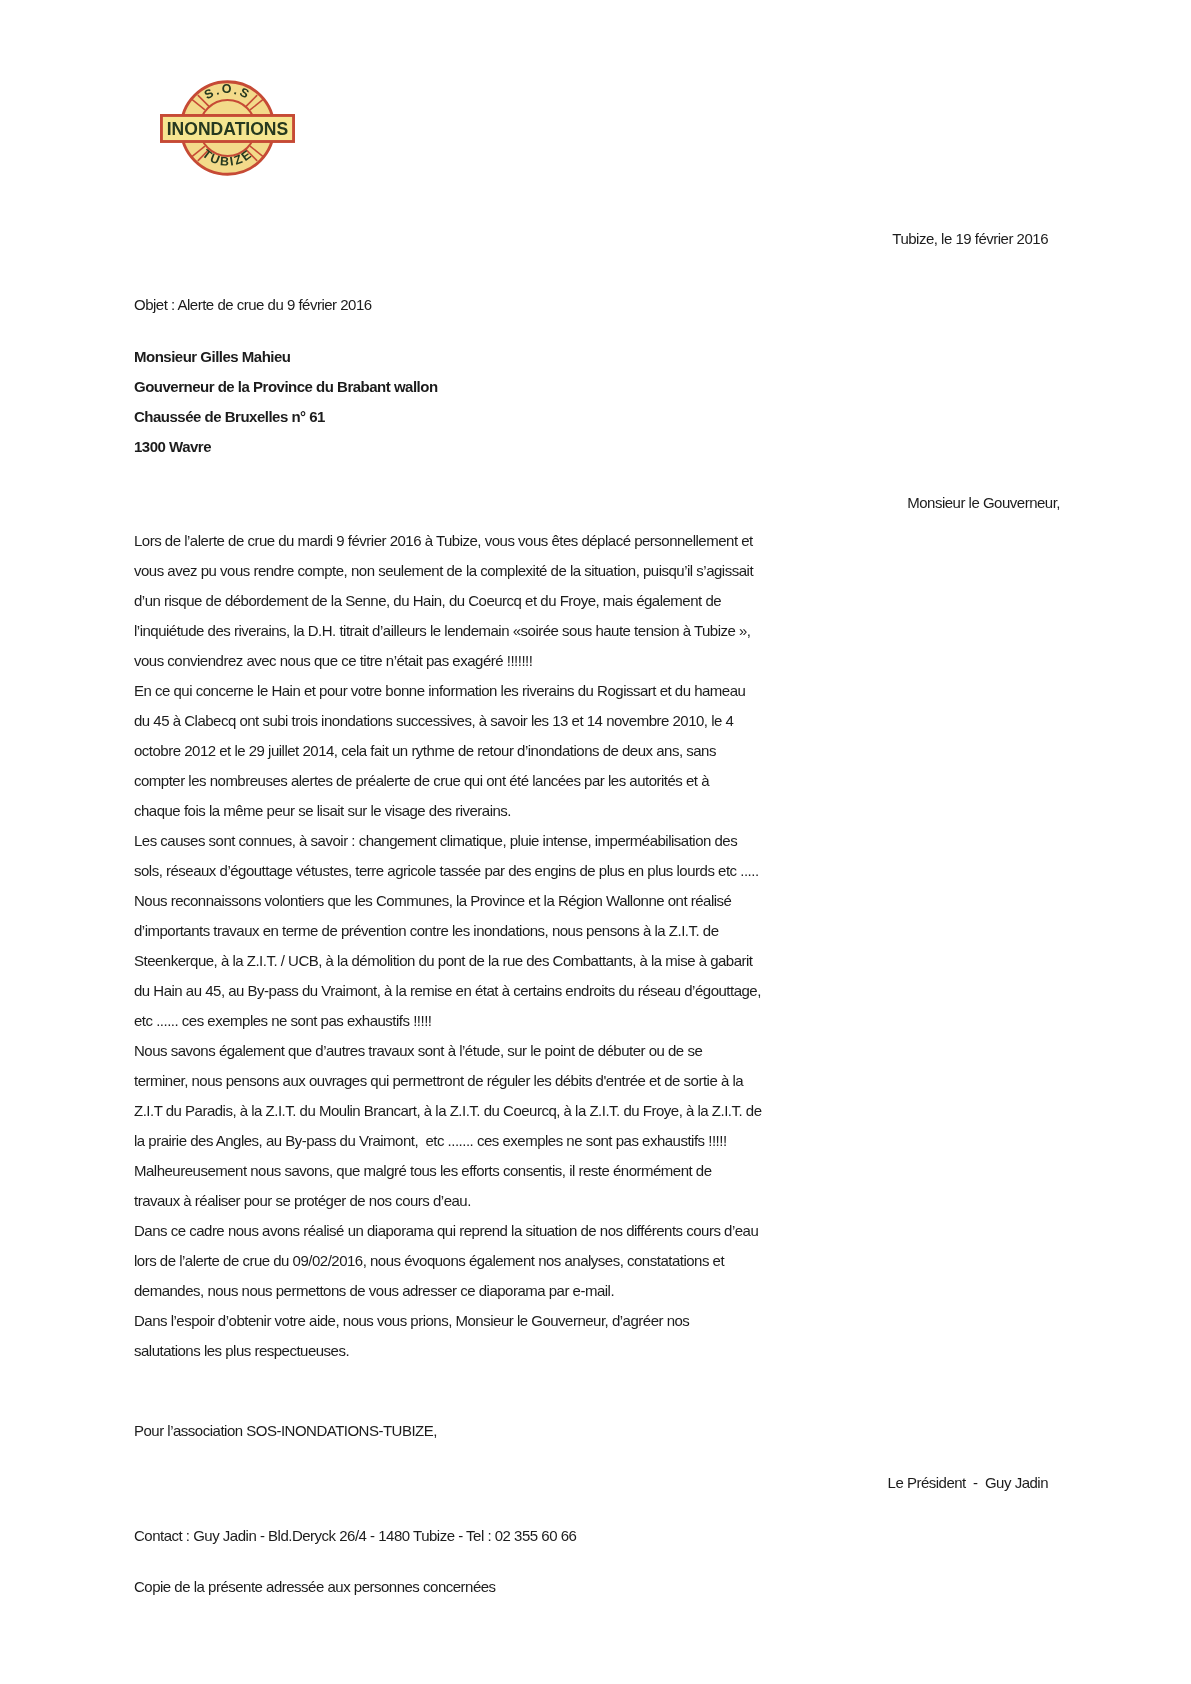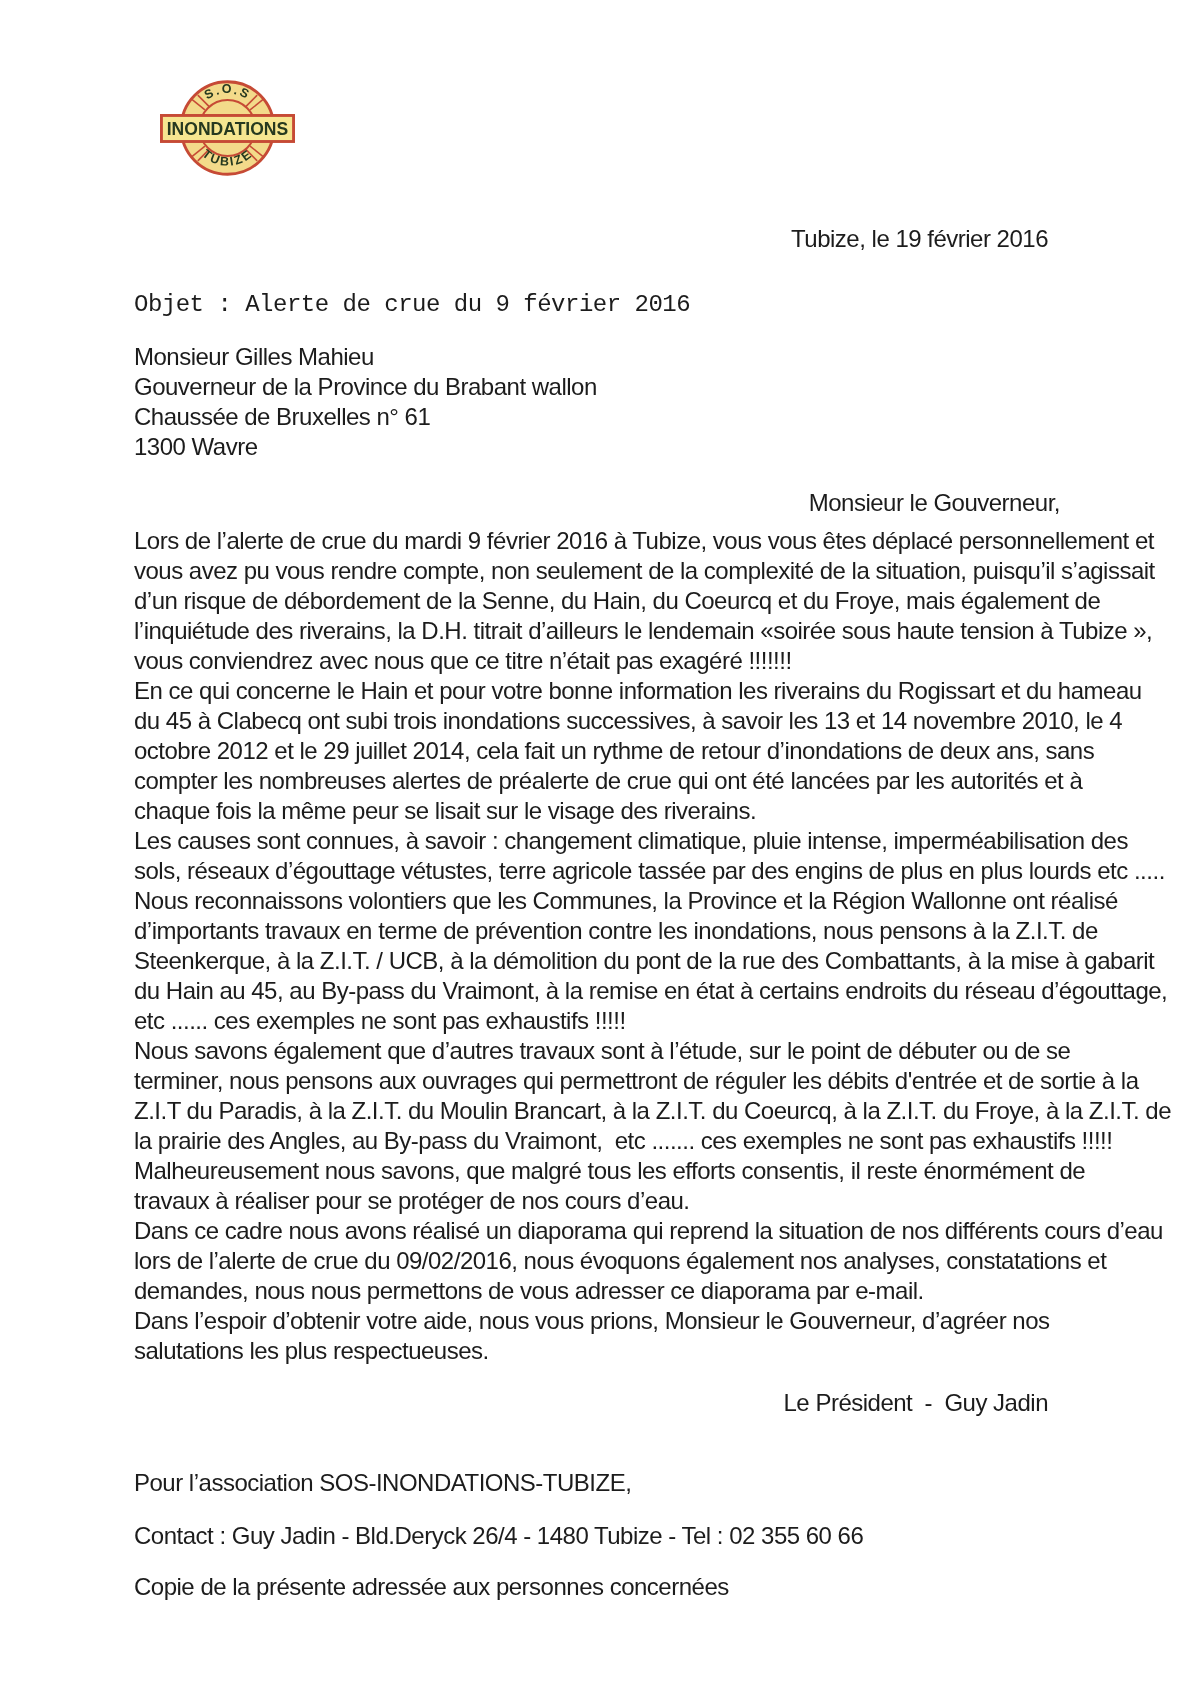--- a/index.html
+++ b/index.html
@@ -10,32 +10,32 @@
     height: 1684px;
     margin: 0 auto;
     background: #ffffff;
     box-sizing: border-box;
     padding: 72px 131px 0 134px;
     font-family: "Liberation Sans", "DejaVu Sans", sans-serif;
     color: #1c1c1c;
     overflow: hidden;
   }
   .line {
-    font-size: 24px;
+    font-size: 15px;
     line-height: 30px;
     letter-spacing: -0.5px;
     white-space: pre;
     margin: 0;
   }
   .multiline { white-space: pre; }
-  .bold { font-weight: normal; }
+  .bold { font-weight: bold; }
   .right { text-align: right; padding-right: 12px; }
   .logo-wrap { margin-left: 26px; width: 135px; height: 112px; }
   .date-line   { margin-top: 40px; }
-  .subject-line{ margin-top: 36px; font-family: Liberation Mono, monospace; }
+  .subject-line{ margin-top: 36px; }
   .recipient   { margin-top: 22px; }
   .salutation  { margin-top: 26px; text-align: right; }
   .body-text   { margin-top: 8px; }
   .association { margin-top: 50px; }
   .signature   { margin-top: 22px; }
   .contact     { margin-top: 23px; }
   .copy-note   { margin-top: 21px; }
 </style>
 </head>
 <body>
@@ -110,21 +110,21 @@
 Z.I.T du Paradis, à la Z.I.T. du Moulin Brancart, à la Z.I.T. du Coeurcq, à la Z.I.T. du Froye, à la Z.I.T. de
 la prairie des Angles, au By-pass du Vraimont,  etc ....... ces exemples ne sont pas exhaustifs !!!!!
 Malheureusement nous savons, que malgré tous les efforts consentis, il reste énormément de
 travaux à réaliser pour se protéger de nos cours d’eau.
 Dans ce cadre nous avons réalisé un diaporama qui reprend la situation de nos différents cours d’eau
 lors de l’alerte de crue du 09/02/2016, nous évoquons également nos analyses, constatations et
 demandes, nous nous permettons de vous adresser ce diaporama par e-mail.
 Dans l’espoir d’obtenir votre aide, nous vous prions, Monsieur le Gouverneur, d’agréer nos
 salutations les plus respectueuses.</div>
 
+  <div class="line association">Pour l’association SOS-INONDATIONS-TUBIZE,</div>
+
   <div class="line right signature">Le Président  -  Guy Jadin</div>
-
-  <div class="line association">Pour l’association SOS-INONDATIONS-TUBIZE,</div>
 
   <div class="line contact">Contact : Guy Jadin - Bld.Deryck 26/4 - 1480 Tubize - Tel : 02 355 60 66</div>
 
   <div class="line copy-note">Copie de la présente adressée aux personnes concernées</div>
 
 </div>
 
 </body></html>

